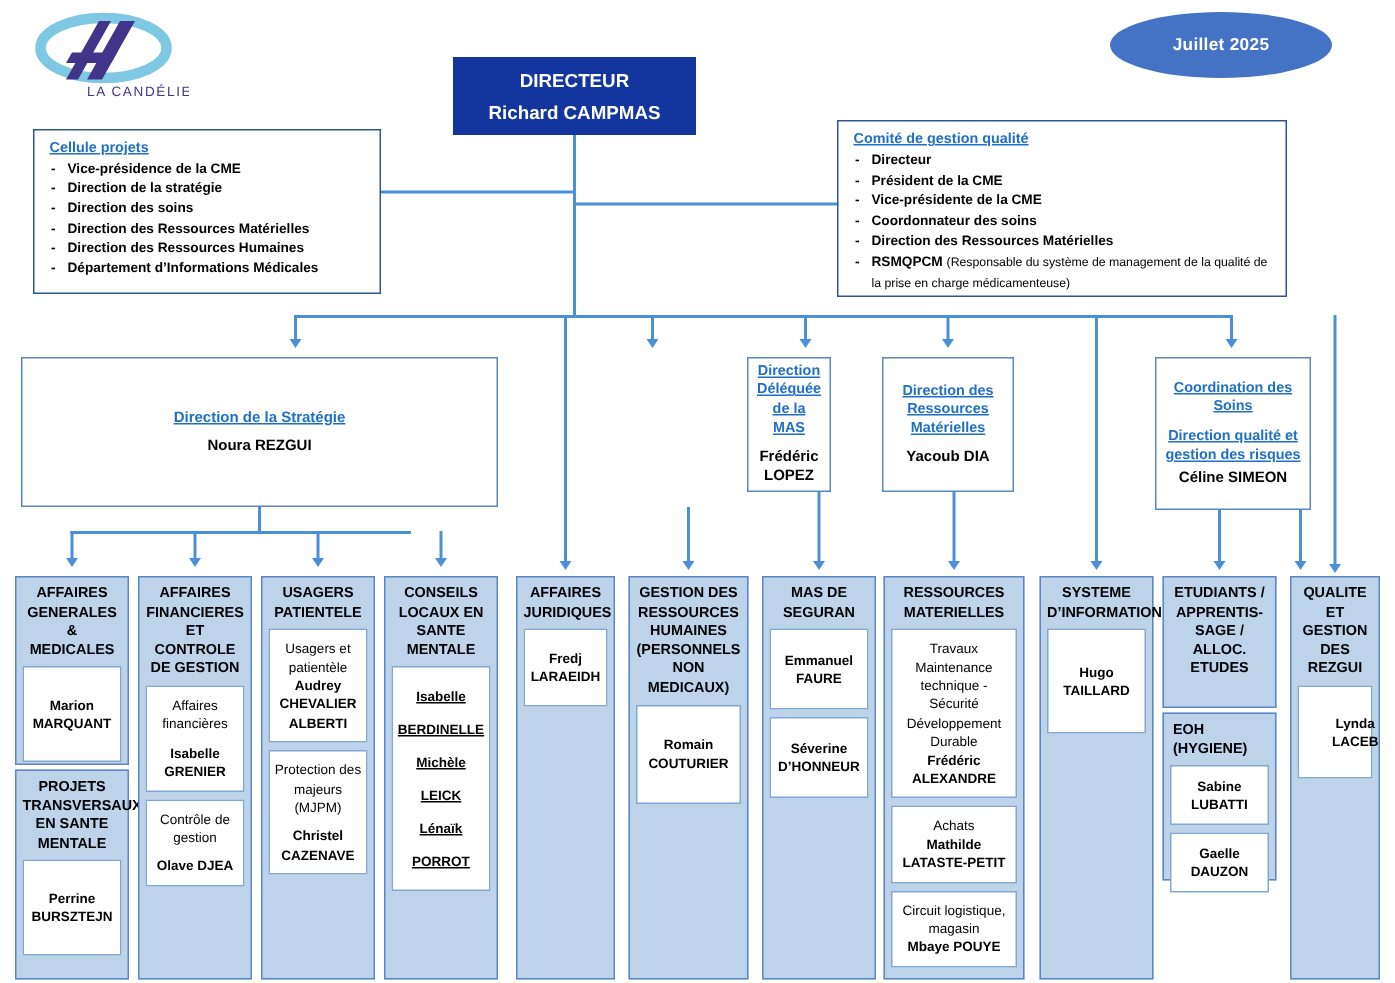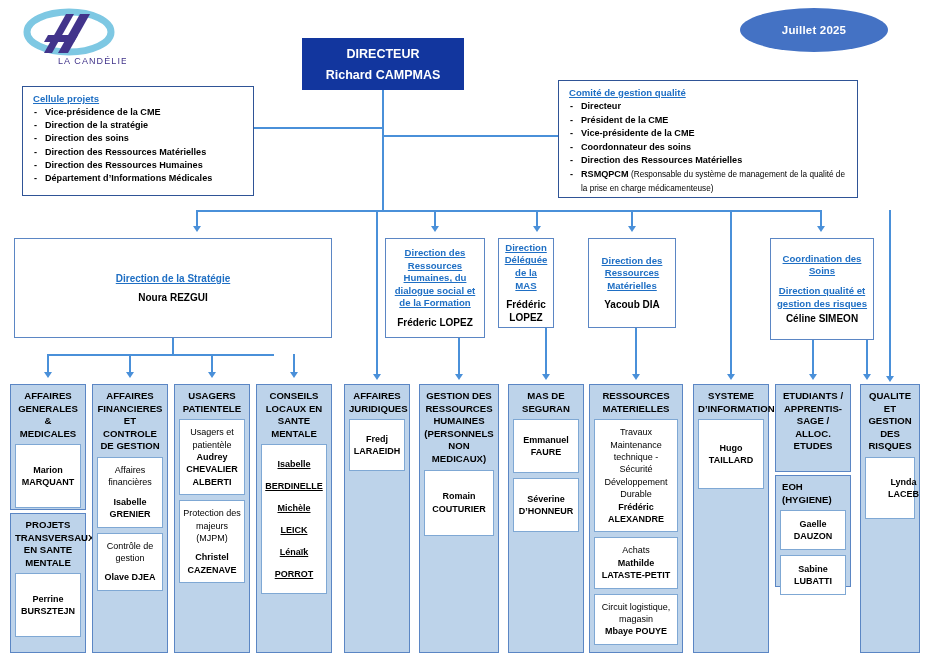--- a/index.html
+++ b/index.html
@@ -197,24 +197,20 @@
       <li class="wrap"><span>RSMQPCM</span>
         <span class="note">(Responsable du système de management de la qualité de la prise en charge médicamenteuse)</span></li>
     </ul>
   </div>
 
   <div class="abs dirbox" id="d-strategie">
     <div class="dtitle">Direction de la Stratégie</div>
     <div class="dname">Noura REZGUI</div>
   </div>
 
-  <div class="abs dirbox tight" id="d-rh">
-    <div class="dtitle">Direction des Ressources Humaines, du dialogue social et de la Formation</div>
-    <div class="dname">Fréderic LOPEZ</div>
-  </div>
 
   <div class="abs dirbox tight" id="d-mas">
     <div class="dtitle">Direction Déléguée de la MAS</div>
     <div class="dname">Frédéric LOPEZ</div>
   </div>
 
   <div class="abs dirbox tight" id="d-rm">
     <div class="dtitle">Direction des Ressources Matérielles</div>
     <div class="dname">Yacoub DIA</div>
   </div>
@@ -355,27 +351,27 @@
     </div>
   </div>
 
   <div class="abs dept" id="dep-et">
     <div class="dephead">ETUDIANTS / APPRENTIS-SAGE / ALLOC. ETUDES</div>
   </div>
 
   <div class="abs dept" id="dep-eoh">
     <div class="dephead">EOH (HYGIENE)</div>
     <div class="sub" style="min-height:40px;">
+      <span class="person">Sabine LUBATTI</span>
+    </div>
+    <div class="sub" style="min-height:40px;">
       <span class="person">Gaelle DAUZON</span>
     </div>
-    <div class="sub" style="min-height:40px;">
-      <span class="person">Sabine LUBATTI</span>
-    </div>
   </div>
 
   <div class="abs dept" id="dep-qg">
-    <div class="dephead">QUALITE ET GESTION DES RISQUES</div>
+    <div class="dephead">QUALITE ET GESTION DES REZGUI</div>
     <div class="sub">
       <span class="person">Lynda LACEB</span>
     </div>
   </div>
 
 </div>
 
 </body></html>

